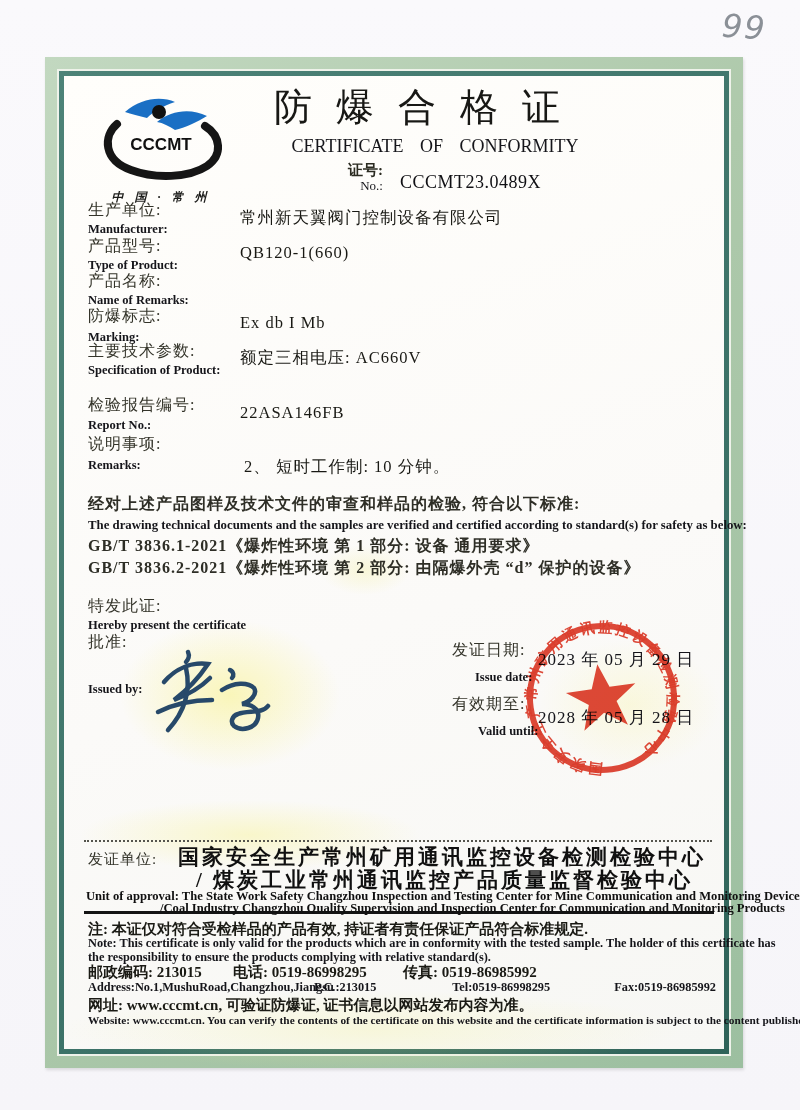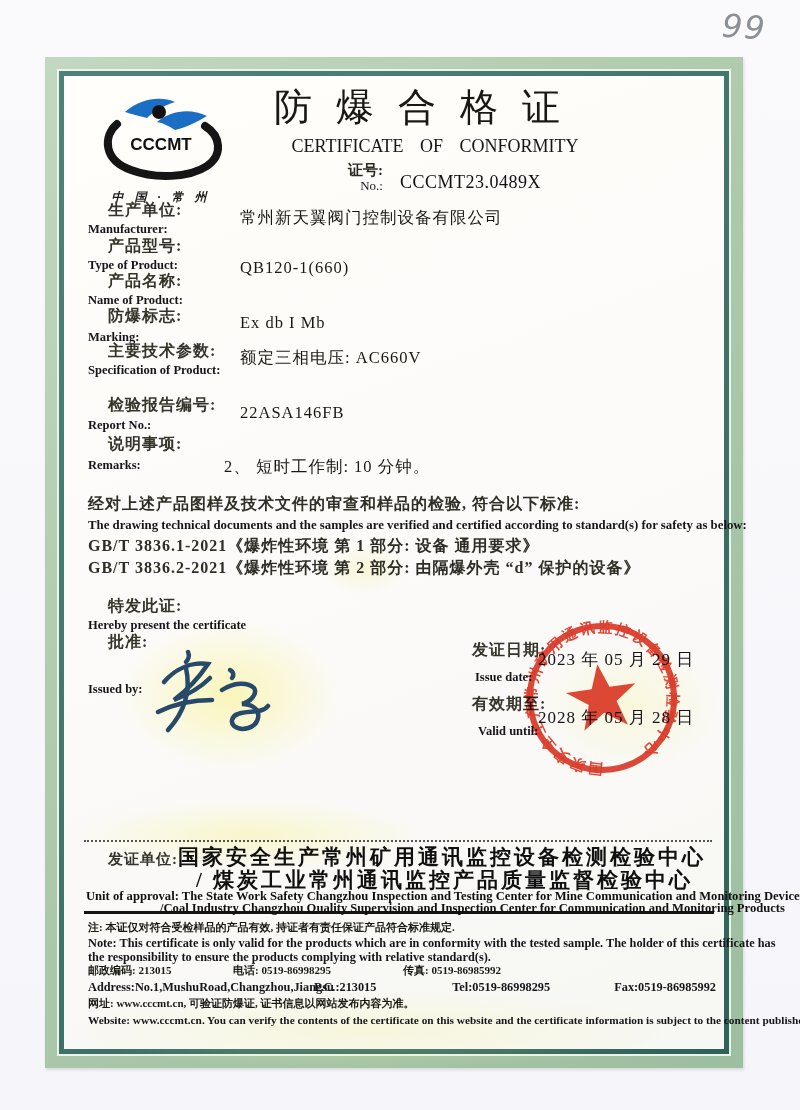--- a/index.html
+++ b/index.html
@@ -50,21 +50,21 @@
   .subtitle{
     left:250px; top:136px; width:370px; text-align:center;
     font-size:18px; color:#15151a; word-spacing:12px; white-space:nowrap;
   }
   .certno-labels{ left:348px; top:162px; text-align:center; line-height:1.15; }
   .certno-cn{ font-size:15px; font-weight:bold; color:#2a2a20; }
   .certno-en{ font-size:13px; color:#15151a;margin-left:12px; }
   .certno-value{ left:400px; top:172px; font-size:18px; color:#101014; letter-spacing:.5px; }
 
   
-  .label-cn{ font-size:16px; font-weight:bold; color:#34342a; letter-spacing:1px; white-space:nowrap;margin-left:20px; }
+  .label-cn{ font-size:16px; font-weight:normal; color:#34342a; letter-spacing:1px; white-space:nowrap; }
   .label-en{ font-size:12.5px; color:#15151a; font-weight:bold; white-space:nowrap; }
   .value{ font-size:16.5px; color:#191914; letter-spacing:1px; white-space:nowrap; }
 
   .para-cn{ font-size:16px; font-weight:bold; color:#2e2e26; letter-spacing:1px; white-space:nowrap; }
   .para-en{ font-size:12.8px; font-weight:bold; color:#15151a; white-space:nowrap; }
 
   
   .stamp{
     left:522px; top:618px; width:160px; height:160px;
     mix-blend-mode:multiply; opacity:.92; transform:rotate(-8deg);
@@ -73,21 +73,21 @@
 
   
   .dotted-rule{ left:84px; top:840px; width:628px; border-top:2px dotted #55554e; }
   .black-rule{ left:84px; top:911px; width:630px; height:3px; background:#141414; }
 
   
   .unit-line1{ font-size:21px; font-weight:bold; color:#101010; letter-spacing:3px; white-space:nowrap; }
   .unit-line2{ font-size:21px; font-weight:bold; color:#101010; letter-spacing:3px; white-space:nowrap; }
   .unit-en{ font-size:12.6px; font-weight:bold; color:#101010; white-space:nowrap; }
 
-  .foot-cn{ font-size:11px; font-weight:bold; color:#1a1a14; white-space:nowrap; }
+  .foot-cn{ font-size:15px; font-weight:bold; color:#1a1a14; white-space:nowrap; }
   .foot-en{ font-size:12.3px; font-weight:bold; color:#15151a; white-space:nowrap; }
   .row-flex{ display:flex; }
 </style>
 </head>
 <body>
 
 <div class="scan">
 
   <div class="cert-frame">
     <div class="cert-frame-white">
@@ -125,40 +125,40 @@
     <div class="certno-en">No.:</div>
   </div>
   <div class="abs certno-value">CCCMT23.0489X</div>
 
   <div class="abs label-cn" style="left:88px;top:200px">生产单位:</div>
   <div class="abs label-en" style="left:88px;top:222px">Manufacturer:</div>
   <div class="abs value" style="left:240px;top:207px">常州新天翼阀门控制设备有限公司</div>
 
   <div class="abs label-cn" style="left:88px;top:236px">产品型号:</div>
   <div class="abs label-en" style="left:88px;top:258px">Type of Product:</div>
-  <div class="abs value" style="left:240px;top:258px">QB120-1(660)</div>
+  <div class="abs value" style="left:240px;top:243px">QB120-1(660)</div>
 
   <div class="abs label-cn" style="left:88px;top:271px">产品名称:</div>
-  <div class="abs label-en" style="left:88px;top:293px">Name of Product:</div>
+  <div class="abs label-en" style="left:88px;top:293px">Name of Remarks:</div>
 
   <div class="abs label-cn" style="left:88px;top:306px">防爆标志:</div>
   <div class="abs label-en" style="left:88px;top:330px">Marking:</div>
   <div class="abs value" style="left:240px;top:313px">Ex db I Mb</div>
 
   <div class="abs label-cn" style="left:88px;top:341px">主要技术参数:</div>
   <div class="abs label-en" style="left:88px;top:363px">Specification of Product:</div>
   <div class="abs value" style="left:240px;top:347px">额定三相电压: AC660V</div>
 
   <div class="abs label-cn" style="left:88px;top:395px">检验报告编号:</div>
   <div class="abs label-en" style="left:88px;top:418px">Report No.:</div>
   <div class="abs value" style="left:240px;top:403px">22ASA146FB</div>
 
   <div class="abs label-cn" style="left:88px;top:434px">说明事项:</div>
   <div class="abs label-en" style="left:88px;top:458px">Remarks:</div>
-  <div class="abs value" style="left:224px;top:456px">2、 短时工作制: 10 分钟。</div>
+  <div class="abs value" style="left:244px;top:456px">2、 短时工作制: 10 分钟。</div>
 
   <div class="abs para-cn" style="left:88px;top:494px">经对上述产品图样及技术文件的审查和样品的检验, 符合以下标准:</div>
   <div class="abs para-en" style="left:88px;top:518px">The drawing technical documents and the samples are verified and certified according to standard(s) for safety as below:</div>
   <div class="abs para-cn" style="left:88px;top:536px">GB/T 3836.1-2021《爆炸性环境 第 1 部分: 设备 通用要求》</div>
   <div class="abs para-cn" style="left:88px;top:558px">GB/T 3836.2-2021《爆炸性环境 第 2 部分: 由隔爆外壳 “d” 保护的设备》</div>
 
   <div class="abs label-cn" style="left:88px;top:596px">特发此证:</div>
   <div class="abs label-en" style="left:88px;top:618px">Hereby present the certificate</div>
   <div class="abs label-cn" style="left:88px;top:632px">批准:</div>
   <div class="abs label-en" style="left:88px;top:682px">Issued by:</div>

